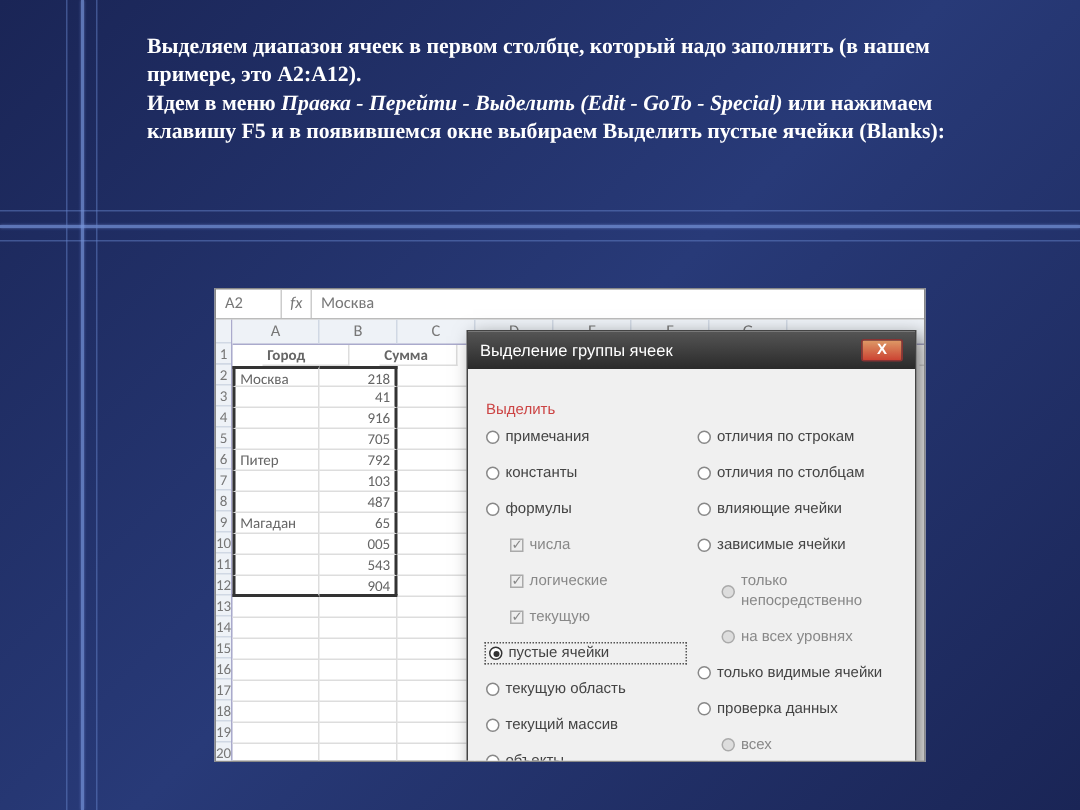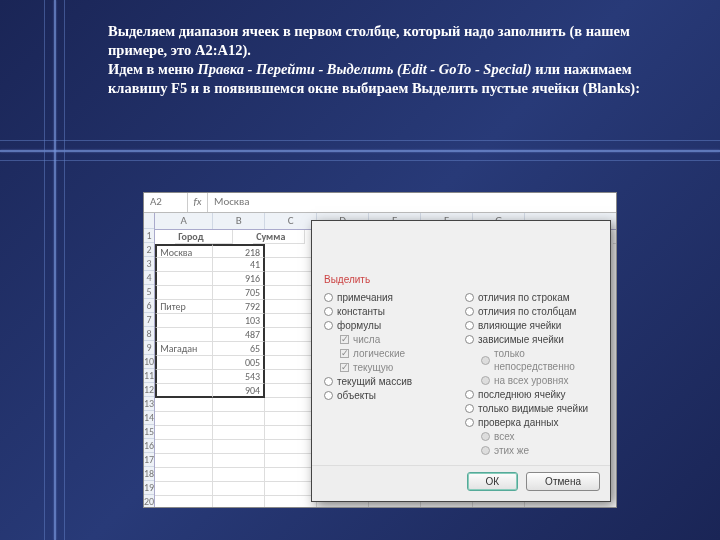--- a/index.html
+++ b/index.html
@@ -13,21 +13,21 @@
     overflow: hidden;
   }
   .bg-line-h { position: absolute; left: 0; right: 0; height: 1px; background: rgba(100,130,200,0.5); }
   .bg-line-v { position: absolute; top: 0; bottom: 0; width: 1px; background: rgba(100,130,200,0.5); }
   .bg-line-h.thick { height: 2px; background: rgba(120,150,220,0.7); box-shadow: 0 0 2px rgba(150,180,255,0.5); }
   .bg-line-v.thick { width: 2px; background: rgba(120,150,220,0.7); box-shadow: 0 0 2px rgba(150,180,255,0.5); }
 
   .instruction {
     position: absolute;
     top: 22px;
-    left: 108px;
+    left: 98px;
     right: 40px;
     color: #fff;
     font-size: 14.5px;
     font-weight: bold;
     line-height: 1.3;
   }
   .instruction i { font-style: italic; }
 
   .screenshot {
     position: absolute;
@@ -93,24 +93,24 @@
     width: 28px; height: 15px;
     background: linear-gradient(#d96, #c43);
     border: 1px solid #833;
     border-radius: 2px;
     color: #fff;
     text-align: center;
     line-height: 13px;
     font-weight: bold;
     font-size: 10px;
   }
-  .dlg-body { padding: 22px 12px 8px; margin-top: 31px; }
+  .dlg-body { padding: 22px 12px 8px; }
   .dlg-section { color: #c44; font-size: 10px; margin-bottom: 6px; filter: blur(0.3px);}
   .opts { display: flex; gap: 8px; }
-  .opts-col { flex: 1; display: flex; flex-direction: column; gap: 1px; }
+  .opts-col { flex: 1; display: flex; flex-direction: column; gap: 11px; }
   .opt { display: flex; align-items: center; gap: 4px; color: #888; filter: blur(0.3px); line-height: 13px;}
   .opt.dark { color: #444; }
   .opt.indent { padding-left: 16px; }
   .radio { width: 9px; height: 9px; border: 1px solid #888; border-radius: 50%; flex-shrink: 0; background: #fff; }
   .radio.sel { border-color: #333; position: relative; }
   .radio.sel::after { content:""; position:absolute; top:1.5px; left:1.5px; width:4px; height:4px; background:#333; border-radius:50%; }
   .radio.dis { background: #ddd; border-color: #aaa; }
   .check { width: 9px; height: 9px; border: 1px solid #aaa; background: #eee; flex-shrink: 0; position: relative; }
   .check.on::after { content:"✓"; position:absolute; top:-3px; left:0; font-size:9px; color:#888; }
   .opt.sel-box { outline: 1px dotted #555; padding: 0 2px; }
@@ -354,20 +354,24 @@
             <div class="cD"></div>
             <div class="cE"></div>
             <div class="cF"></div>
             <div class="cG"></div>
           </div>
         </div>
     </div>
   </div>
 
   <div class="dialog">
+    <div class="dlg-title">
+      <span>Выделение группы ячеек</span>
+      <div class="dlg-close">X</div>
+    </div>
     <div class="dlg-body">
       <div class="dlg-section">Выделить</div>
       <div class="opts">
         <div class="opts-col" id="left-opts">
             <div class="opt dark">
               <span class="radio"></span>
               <span>примечания</span>
             </div>
             <div class="opt dark">
               <span class="radio"></span>
@@ -382,20 +386,28 @@
               <span>числа</span>
             </div>
             <div class="opt indent">
               <span class="check on"></span>
               <span>логические</span>
             </div>
             <div class="opt indent">
               <span class="check on"></span>
               <span>текущую</span>
             </div>
+            <div class="opt dark sel-box">
+              <span class="radio sel"></span>
+              <span>пустые ячейки</span>
+            </div>
+            <div class="opt dark">
+              <span class="radio"></span>
+              <span>текущую область</span>
+            </div>
             <div class="opt dark">
               <span class="radio"></span>
               <span>текущий массив</span>
             </div>
             <div class="opt dark">
               <span class="radio"></span>
               <span>объекты</span>
             </div>
           </div>
         <div class="opts-col" id="right-opts">
@@ -415,24 +427,20 @@
               <span class="radio"></span>
               <span>зависимые ячейки</span>
             </div>
             <div class="opt indent">
               <span class="radio dis"></span>
               <span>только непосредственно</span>
             </div>
             <div class="opt indent">
               <span class="radio dis"></span>
               <span>на всех уровнях</span>
-            </div>
-            <div class="opt dark">
-              <span class="radio"></span>
-              <span>последнюю ячейку</span>
             </div>
             <div class="opt dark">
               <span class="radio"></span>
               <span>только видимые ячейки</span>
             </div>
             <div class="opt dark">
               <span class="radio"></span>
               <span>проверка данных</span>
             </div>
             <div class="opt indent">

